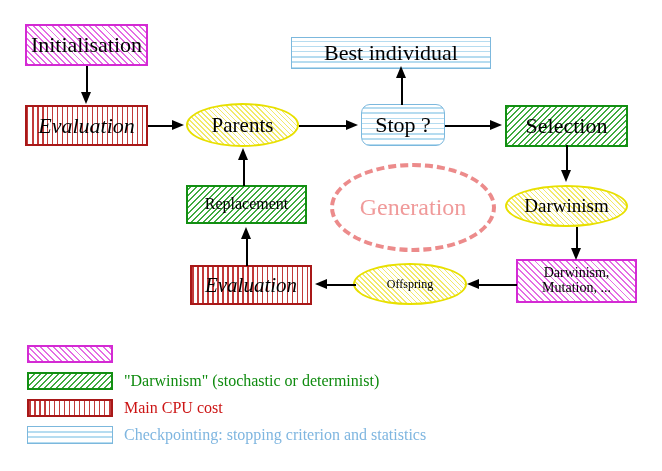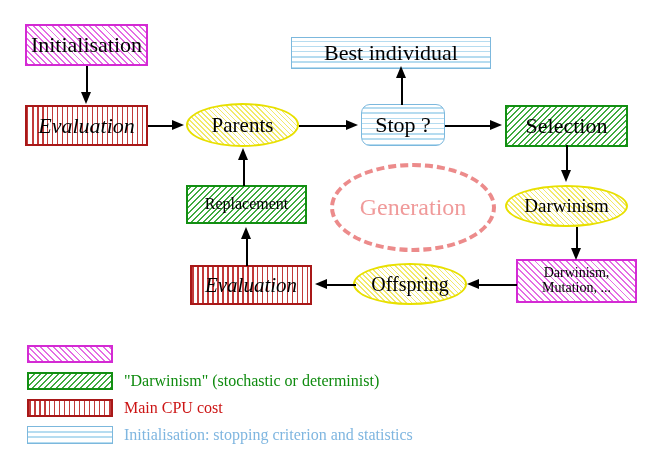--- a/index.html
+++ b/index.html
@@ -164,21 +164,21 @@
   <div class="node fill-green" style="left:505px; top:105px; width:123px; height:42px; font-size:22px;">Selection</div>
 
   <div class="node fill-green" style="left:186px; top:185px; width:121px; height:39px; font-size:16px;">Replacement</div>
 
   <div class="gen-ellipse" style="left:330px; top:163px; width:166px; height:89px; font-size:24px;">Generation</div>
 
   <div class="node fill-yellow" style="left:505px; top:185px; width:123px; height:42px; font-size:19px;">Darwinism</div>
 
   <div class="node fill-red" style="left:190px; top:265px; width:122px; height:40px; font-size:21px;">Evaluation</div>
 
-  <div class="node fill-yellow" style="left:353px; top:263px; width:114px; height:42px; font-size:20px;">Offspring</div>
+  <div class="node fill-yellow" style="left:353px; top:263px; width:114px; height:42px; font-size:12px;">Offspring</div>
 
   <div class="node fill-magenta" style="left:516px; top:259px; width:121px; height:44px; font-size:14px;">Darwinism,
 Mutation, ...</div>
 
   <div class="line-v" style="left:86px; top:66px; height:29px;"></div>
   <div class="arrow arrow-down" style="left:81px; top:92px;"></div>
 
   <div class="line-h" style="left:148px; top:125px; width:28px;"></div>
   <div class="arrow arrow-right" style="left:172px; top:120px;"></div>
 
@@ -211,15 +211,15 @@
 
   <div class="legend-swatch fill-magenta" style="left:27px; top:345px;"></div>
 
   <div class="legend-swatch fill-green" style="left:27px; top:372px;"></div>
   <div class="legend-label lg-green" style="top:372px;">"Darwinism" (stochastic or determinist)</div>
 
   <div class="legend-swatch fill-red" style="left:27px; top:399px;"></div>
   <div class="legend-label lg-red" style="top:399px;text-align:center;">Main CPU cost</div>
 
   <div class="legend-swatch fill-blue" style="left:27px; top:426px;"></div>
-  <div class="legend-label lg-blue" style="top:426px;">Initialisation: stopping criterion and statistics</div>
+  <div class="legend-label lg-blue" style="top:426px;">Checkpointing: stopping criterion and statistics</div>
 
 </div>
 
 </body></html>

